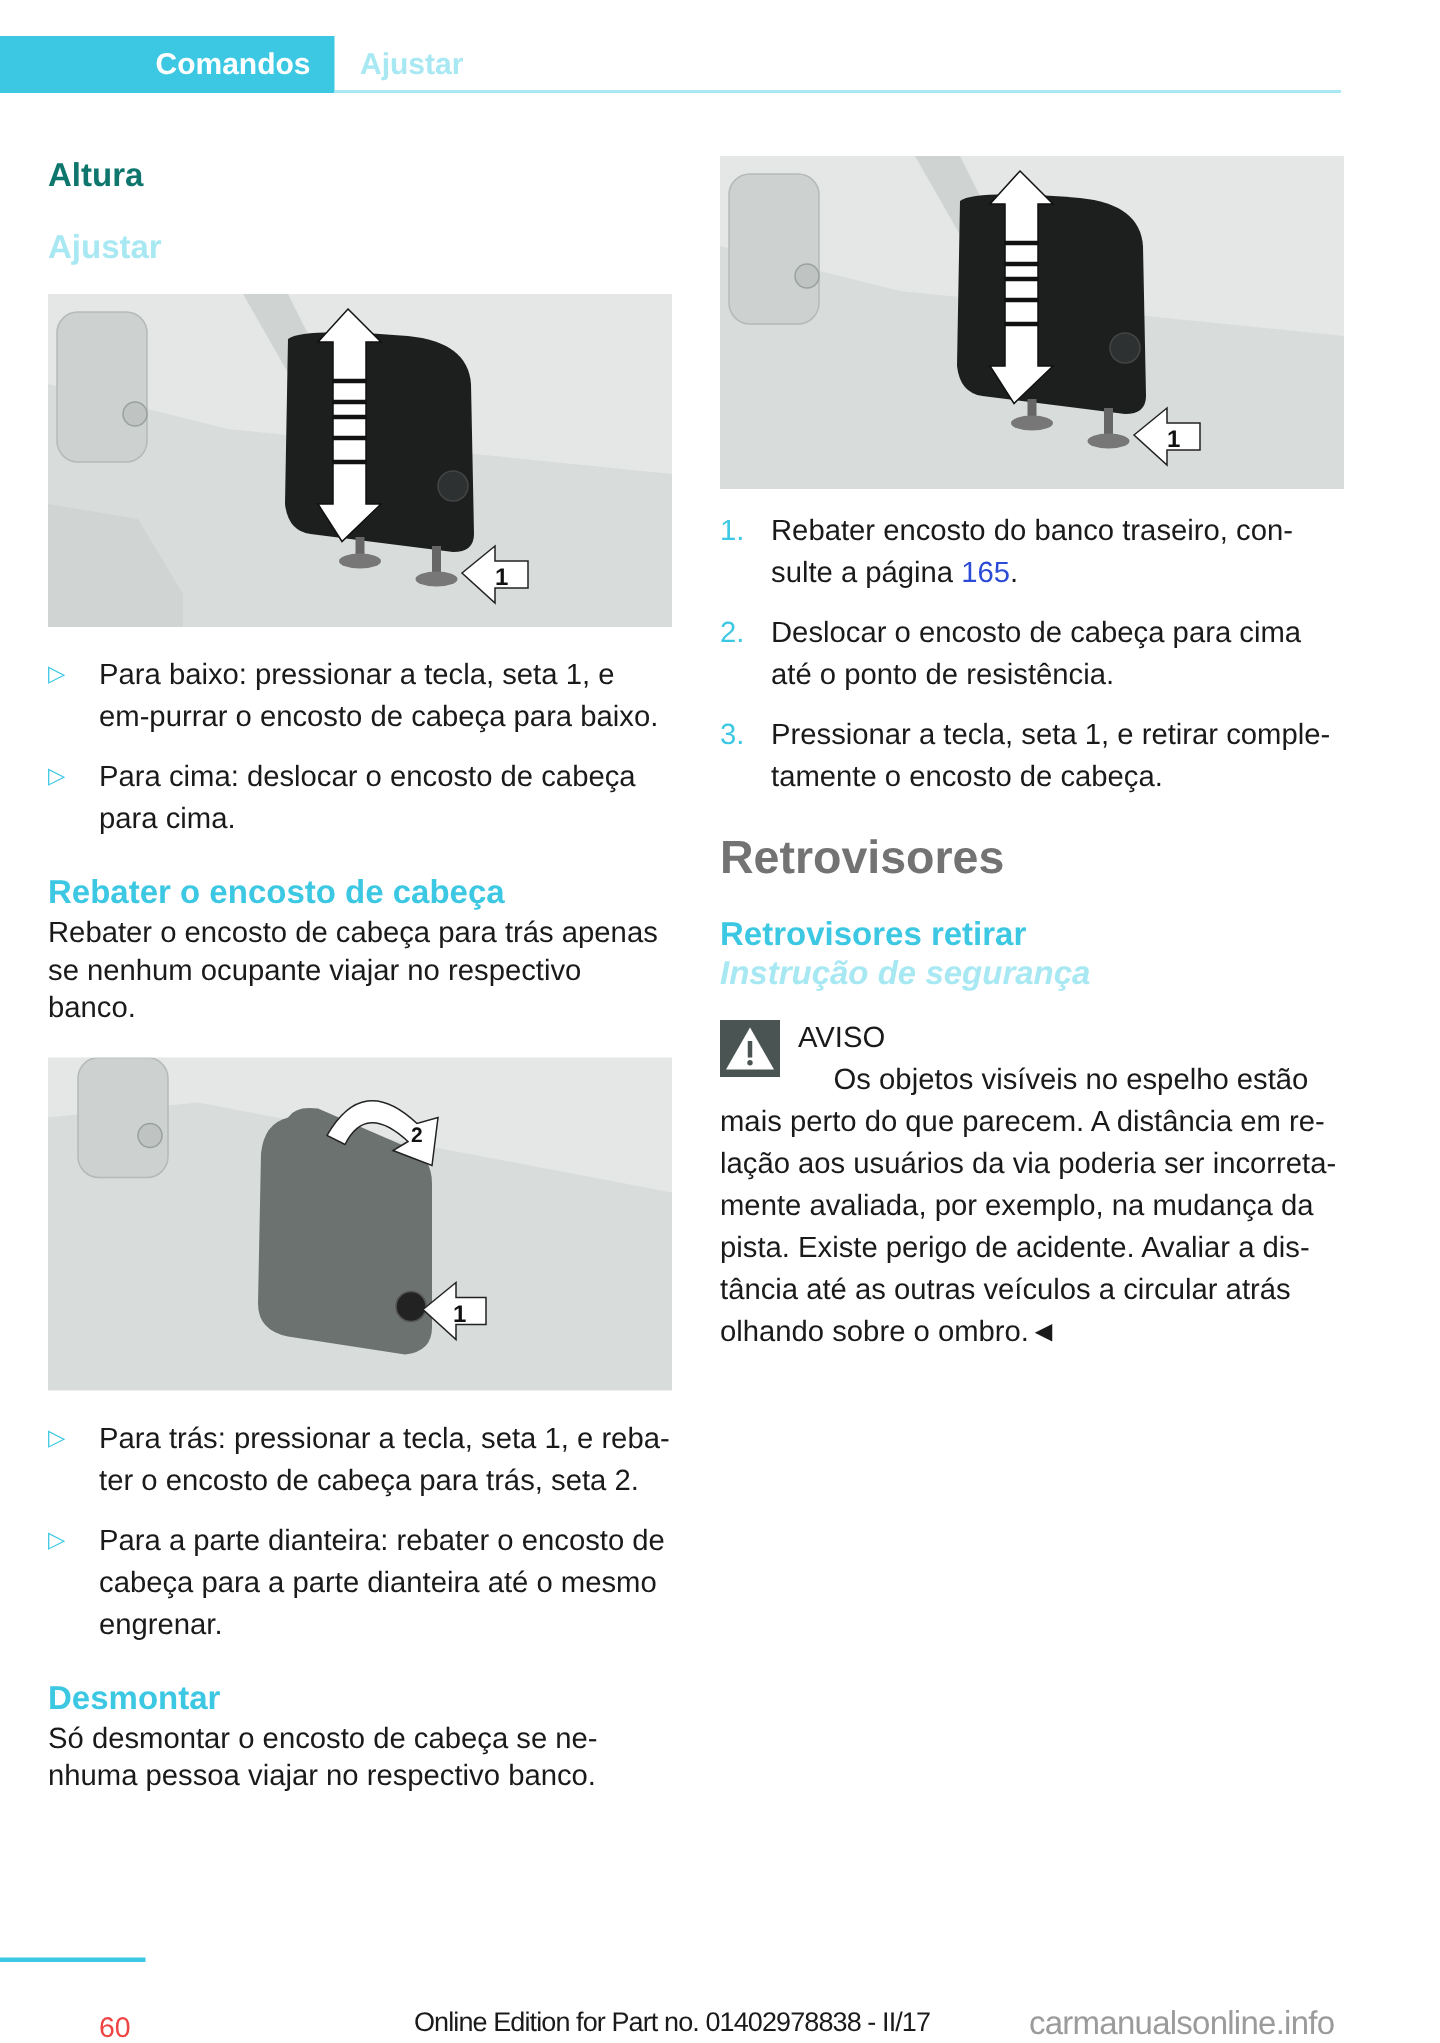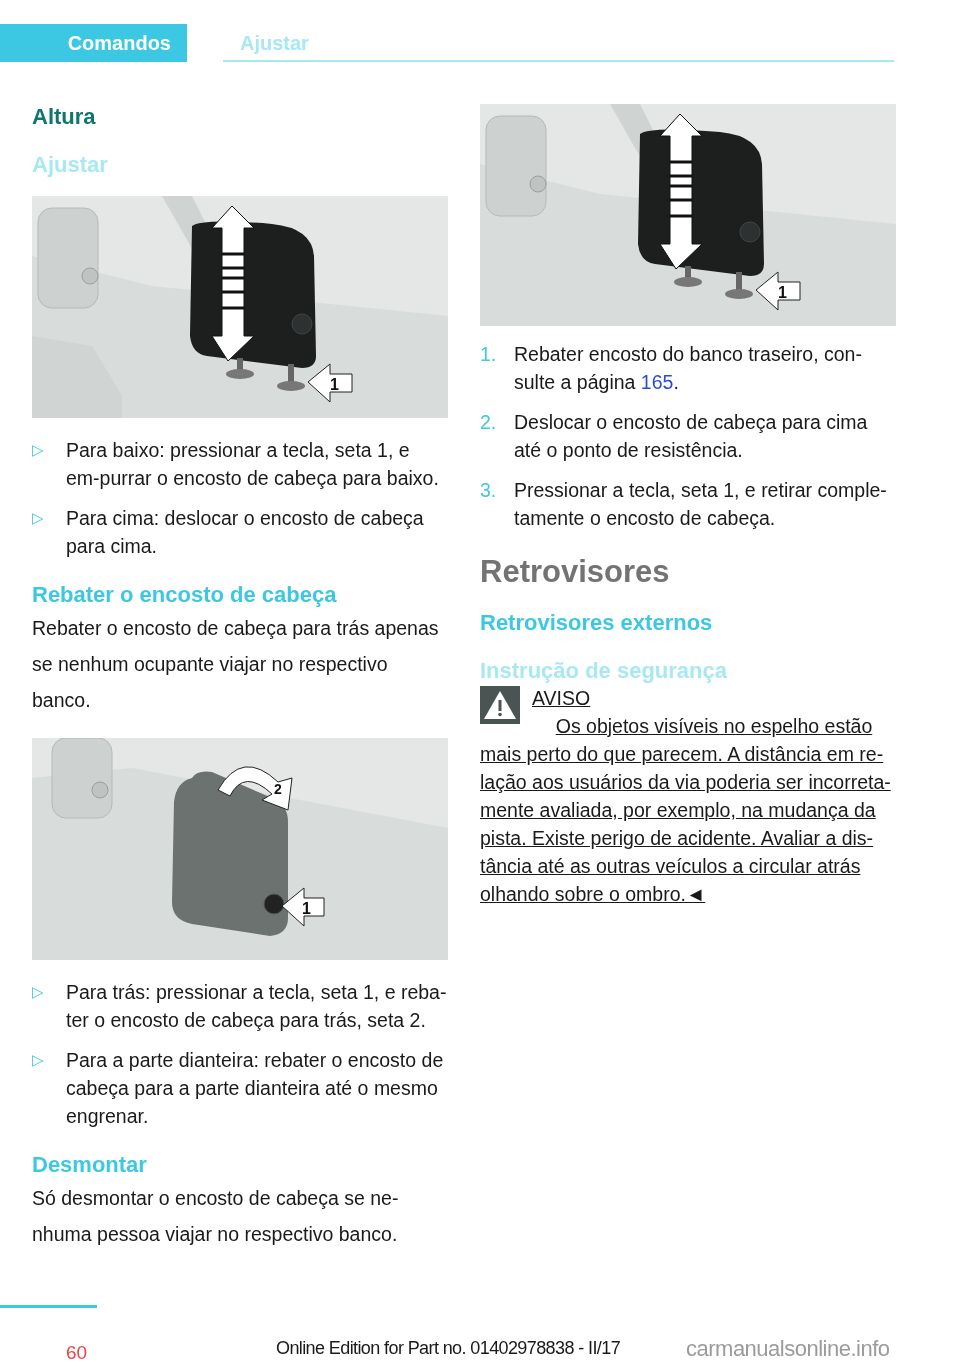--- a/index.html
+++ b/index.html
@@ -1,37 +1,37 @@
 <!DOCTYPE html>
 <html><head>
   <meta charset="utf-8">
   <style>
     * { margin: 0; padding: 0; box-sizing: border-box; }
     html, body { width: 960px; height: 1362px; background: #ffffff; overflow: hidden; }
     body { position: relative; font-family: "Liberation Sans", "DejaVu Sans", sans-serif; color: #1a1a1a; }
 
     
     .header { position: absolute; left: 0; top: 24px; width: 960px; height: 38px; }
-    .tab-active { position: absolute; left: 0; top: 0; width: 187px; height: 38px; background: #3cc8e3; }
+    .tab-active { position: absolute; left: 0; top: 0; width: 223px; height: 38px; background: #3cc8e3; }
     .tab-active span { position: absolute; right: 16px; top: 8px; font-size: 20px; font-weight: bold; color: #ffffff; }
     .tab-inactive { position: absolute; left: 240px; top: 8px; font-size: 20px; font-weight: bold; color: #a7e8f3; }
     .header-line { position: absolute; left: 223px; top: 36px; width: 671px; height: 2px; background: #a7e8f3; }
 
     
     .col { position: absolute; }
     .col-left { left: 32px; top: 100px; width: 416px; }
     .col-right { left: 480px; top: 104px; width: 416px; }
 
     h2.h-title { font-size: 22px; font-weight: bold; color: #0f766e; }
     h2.h-title.light { color: #a7e8f3; }
     h1.h-big { font-size: 31px; font-weight: bold; color: #737373; }
     h3.h-sub { font-size: 22px; font-weight: bold; color: #3cc8e3; }
     h3.h-sub.light { color: #a7e8f3; }
 
-    p.body { font-size: 19.5px; line-height: 36px; color: #1a1a1a; }
+    p.body { font-size: 19.5px; line-height: 25px; color: #1a1a1a; }
 
     .figure { position: relative; width: 416px; height: 222px; background: #e6e9e8; overflow: hidden; }
 
     ul.bullets { list-style: none; }
     ul.bullets li { position: relative; padding-left: 34px; font-size: 19.5px; line-height: 28px; margin-bottom: 12px; }
     ul.bullets li .bullet { position: absolute; left: 0; top: 0; color: #3cc8e3; font-size: 15px; }
 
     ol.steps { list-style: none; }
     ol.steps li { position: relative; padding-left: 34px; font-size: 19.5px; line-height: 28px; margin-bottom: 12px; }
     ol.steps li .num { position: absolute; left: 0; top: 0; color: #3cc8e3; }
@@ -167,24 +167,24 @@
       <span class="num">2.</span>
       <span>Deslocar o encosto de cabeça para cima até o ponto de resistência.</span>
     </li>
     <li>
       <span class="num">3.</span>
       <span>Pressionar a tecla, seta 1, e retirar comple-tamente o encosto de cabeça.</span>
     </li>
   </ol>
 
   <h1 class="h-big" style="margin-top:22px;">Retrovisores</h1>
-  <h3 class="h-sub" style="margin-top:20px;">Retrovisores externos</h3>
-  <h3 class="h-sub light" style="margin-top:22px;">Instrução de segurança</h3>
+  <h3 class="h-sub" style="margin-top:20px;">Retrovisores retirar</h3>
+  <h3 class="h-sub light" style="font-style:italic;">Instrução de segurança</h3>
 
-  <div class="warning" style="margin-top:0;text-decoration:underline;">
+  <div class="warning" style="margin-top:16px;">
     <div class="warn-icon">
       <svg width="40" height="38" viewBox="0 0 40 38">
         <polygon points="20,5 36,33 4,33" fill="#ffffff"></polygon>
         <rect x="18.5" y="14" width="3" height="11" fill="#4a5553"></rect>
         <circle cx="20" cy="28.5" r="1.8" fill="#4a5553"></circle>
       </svg>
     </div>
     <div class="label">AVISO</div>
     <p class="body text-first">Os objetos visíveis no espelho estão</p>
     <p class="body">mais perto do que parecem. A distância em re-lação aos usuários da via poderia ser incorreta-mente avaliada, por exemplo, na mudança da pista. Existe perigo de acidente. Avaliar a dis-tância até as outras veículos a circular atrás olhando sobre o ombro.◄</p>

